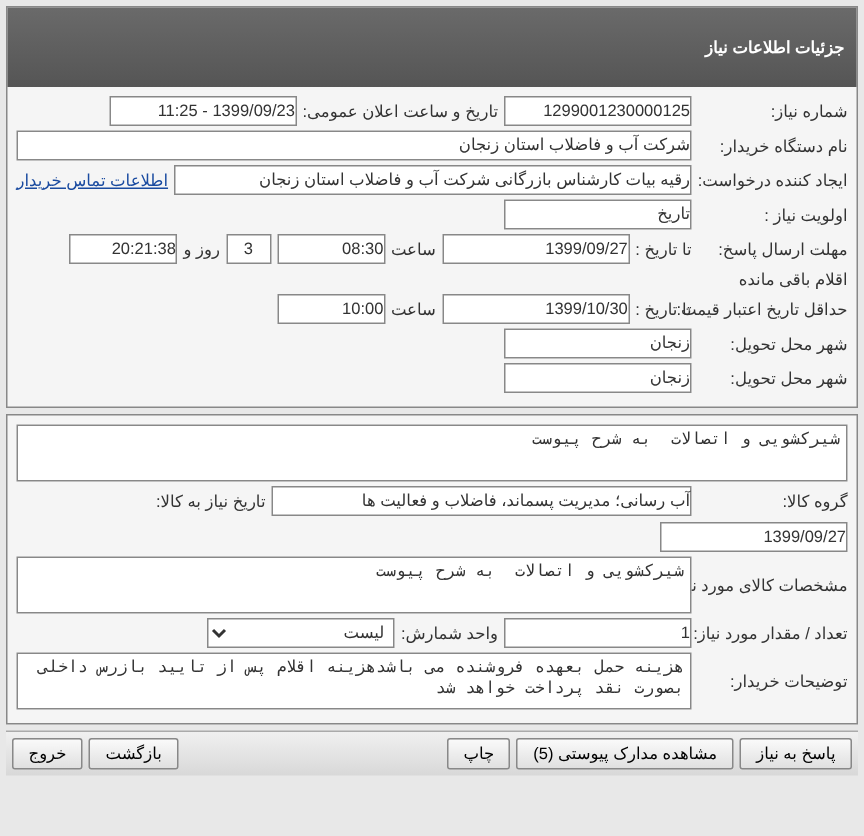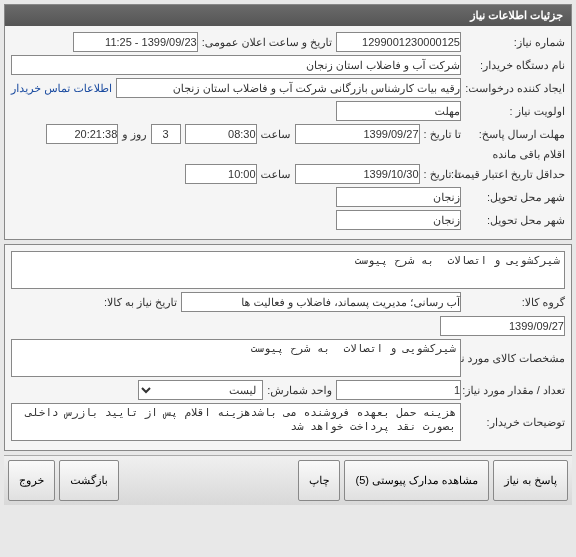--- a/index.html
+++ b/index.html
@@ -1,33 +1,33 @@
 <!DOCTYPE html>
 <html dir="rtl" lang="fa"><head>
 <meta charset="utf-8">
 <style>
 * { box-sizing: border-box; margin: 0; padding: 0; }
 body { font-family: Tahoma, Arial, sans-serif; font-size: 11px; background: #e8e8e8; direction: rtl; padding: 4px; }
 .panel { background: #f5f5f5; border: 1px solid #888; margin-bottom: 4px; }
-.panel-header { background: linear-gradient(#6a6a6a, #555); color: #fff; padding: 4px 8px; font-weight: bold; font-size: 11px; }
+.panel-header { background: linear-gradient(#6a6a6a, #555); color: #fff; padding: 20px 8px; font-weight: bold; font-size: 11px; }
 .panel-body { padding: 6px; }
 .row { display: flex; align-items: center; margin-bottom: 3px; gap: 4px; flex-wrap: wrap; }
 .label { font-size: 11px; color: #333; white-space: nowrap; }
 .label.fixed { width: 100px; }
 .field { background: #fff; border: 1px solid #888; height: 20px; line-height: 18px; padding: 0 0; font-size: 11px; color: #333; display: inline-block; }
 .field.w120 { width: 125px; }
 .field.w80 { width: 72px; }
 .field.w220 { width: 280px; }
 .field.w40 { width: 30px; text-align: center; }
 .field.flex { flex: 1; text-align: right; }
 textarea.field { height: 38px; resize: none; line-height: 14px; padding: 2px 4px; }
-.link { color: #1a4ba0; cursor: pointer; font-size: 11px; white-space: nowrap; }
+.link { color: #1a4ba0; text-decoration: underline; cursor: pointer; font-size: 11px; white-space: nowrap; }
 select.field { background: #fff; border: 1px solid #888; height: 20px; font-size: 11px; padding: 0 2px; }
 .button-bar { background: linear-gradient(#f0f0f0,#d8d8d8); padding: 4px; display: flex; gap: 4px; border-top: 1px solid #aaa; }
-.btn { background: linear-gradient(#fafafa,#e0e0e0); border: 1px solid #888; padding: 13px 10px; font-size: 11px; border-radius: 2px; cursor: pointer; }
+.btn { background: linear-gradient(#fafafa,#e0e0e0); border: 1px solid #888; padding: 3px 10px; font-size: 11px; border-radius: 2px; cursor: pointer; }
 .spacer { flex: 1; }
 </style>
 </head>
 <body>
 
 <div class="panel">
   <div class="panel-header">جزئیات اطلاعات نیاز</div>
   <div class="panel-body">
 
     <div class="row">
@@ -43,21 +43,21 @@
     </div>
 
     <div class="row">
       <span class="label fixed">ایجاد کننده درخواست:</span>
       <span class="field flex">رقیه بیات کارشناس بازرگانی شرکت آب و فاضلاب استان زنجان</span>
       <a class="link">اطلاعات تماس خریدار</a>
     </div>
 
     <div class="row">
       <span class="label fixed">اولویت نیاز :</span>
-      <span class="field w120">مهلت</span>
+      <span class="field w120">تاریخ</span>
     </div>
 
     <div class="row">
       <span class="label fixed">مهلت ارسال پاسخ:</span>
       <span class="label">تا تاریخ :</span>
       <span class="field w120">1399/09/27</span>
       <span class="label">ساعت</span>
       <span class="field w80">08:30</span>
       <span class="field w40">3</span>
       <span class="label">روز و</span>

